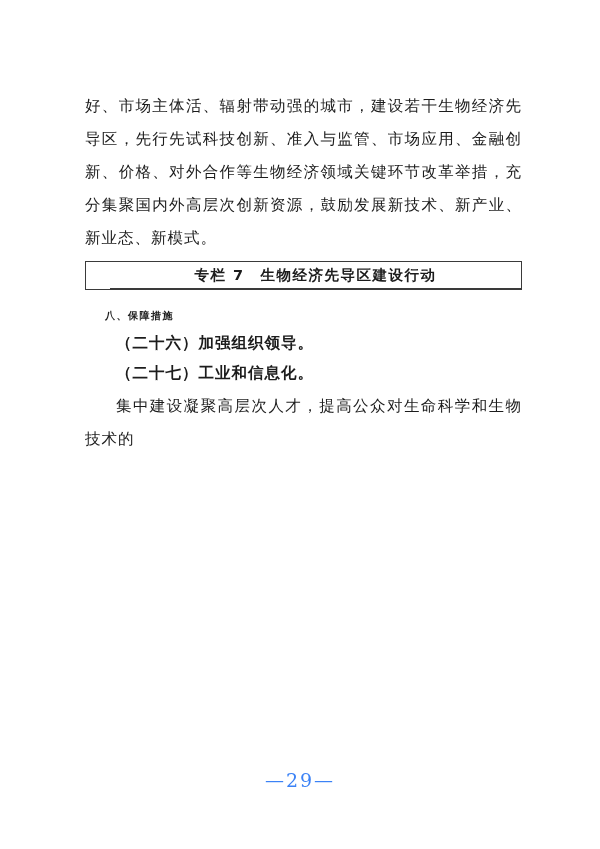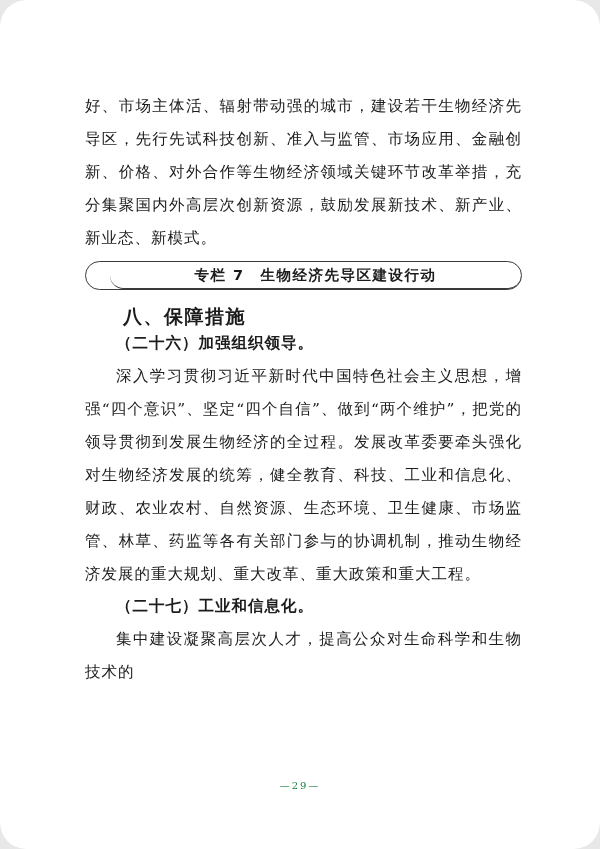--- a/index.html
+++ b/index.html
@@ -1,15 +1,15 @@
 <!DOCTYPE html>
 <html><head>
 <meta charset="utf-8">
 <style>
-  * { box-sizing: border-box; border-radius: 26px; }
+  * { box-sizing: border-box; }
   html, body { margin: 0; padding: 0; background: #e8e8e8; }
   .page {
     position: relative;
     width: 600px;
     height: 849px;
     margin: 0 auto;
     background: #ffffff;
     font-family: "DejaVu Serif", "Liberation Serif", serif;
     color: #1c1c1c;
     overflow: hidden;
@@ -51,21 +51,21 @@
     letter-spacing: 0.4px;
     text-align: justify;
     text-justify: inter-character;
     text-indent: 2em;
     padding: 5px 9px 8px;
   }
 
   .section-heading {
     font-family: "DejaVu Sans", "Liberation Sans", sans-serif;
     font-weight: bold;
-    font-size: 19px;
+    font-size: 10px;
     letter-spacing: 1.5px;
     text-indent: 2em;
     margin: 14px 0 0;
     line-height: 24px;
   }
   .item-heading {
     font-weight: bold;
     font-size: 15.5px;
     letter-spacing: 1px;
     text-indent: 2em;
@@ -73,42 +73,41 @@
     line-height: 30px;
   }
   .para-gap { margin-top: 2px; }
 
   .page-number {
     position: absolute;
     left: 0;
     right: 0;
     bottom: 58px;
     text-align: center;
-    font-size: 10px;
+    font-size: 19px;
     letter-spacing: 2px;
-    color: #15803d;
+    color: #3b82f6;
   }
 </style>
 </head>
 <body>
 
 <div class="page">
   <div class="content">
 
     <p class="body-text no-indent">好、市场主体活、辐射带动强的城市，建设若干生物经济先导区，先行先试科技创新、准入与监管、市场应用、金融创新、价格、对外合作等生物经济领域关键环节改革举措，充分集聚国内外高层次创新资源，鼓励发展新技术、新产业、新业态、新模式。</p>
 
     <div class="box">
       <div class="box-header">专栏 7　生物经济先导区建设行动</div>
     </div>
 
     <h2 class="section-heading">八、保障措施</h2>
 
     <p class="item-heading">（二十六）加强组织领导。</p>
 
-    <p class="body-text indent para-gap">深入学习贯彻习近平新时代中国特色社会主义思想，增强“四个意识”、坚定“四个自信”、做到“两个维护”，把党的领导贯彻到发展生物经济的全过程。发展改革委要牵头强化对生物经济发展的统筹，健全教育、科技、工业和信息化、财政、农业农村、自然资源、生态环境、卫生健康、市场监管、林草、药监等各有关部门参与的协调机制，推动生物经济发展的重大规划、重大改革、重大政策和重大工程。</p>
 
     <p class="item-heading">（二十七）工业和信息化。</p>
 
     <p class="body-text indent para-gap">集中建设凝聚高层次人才，提高公众对生命科学和生物技术的</p>
 
   </div>
 
   <div class="page-number">—29—</div>
 </div>
 

